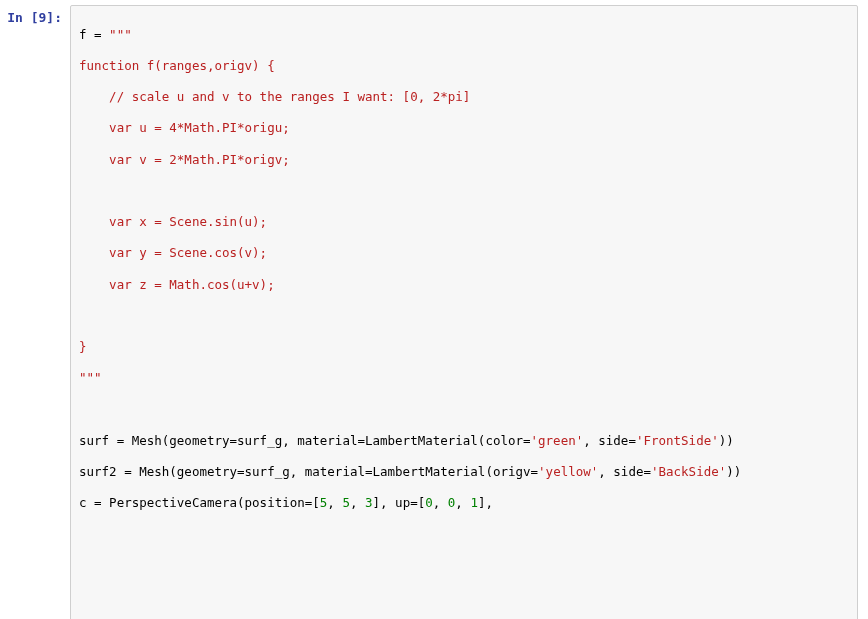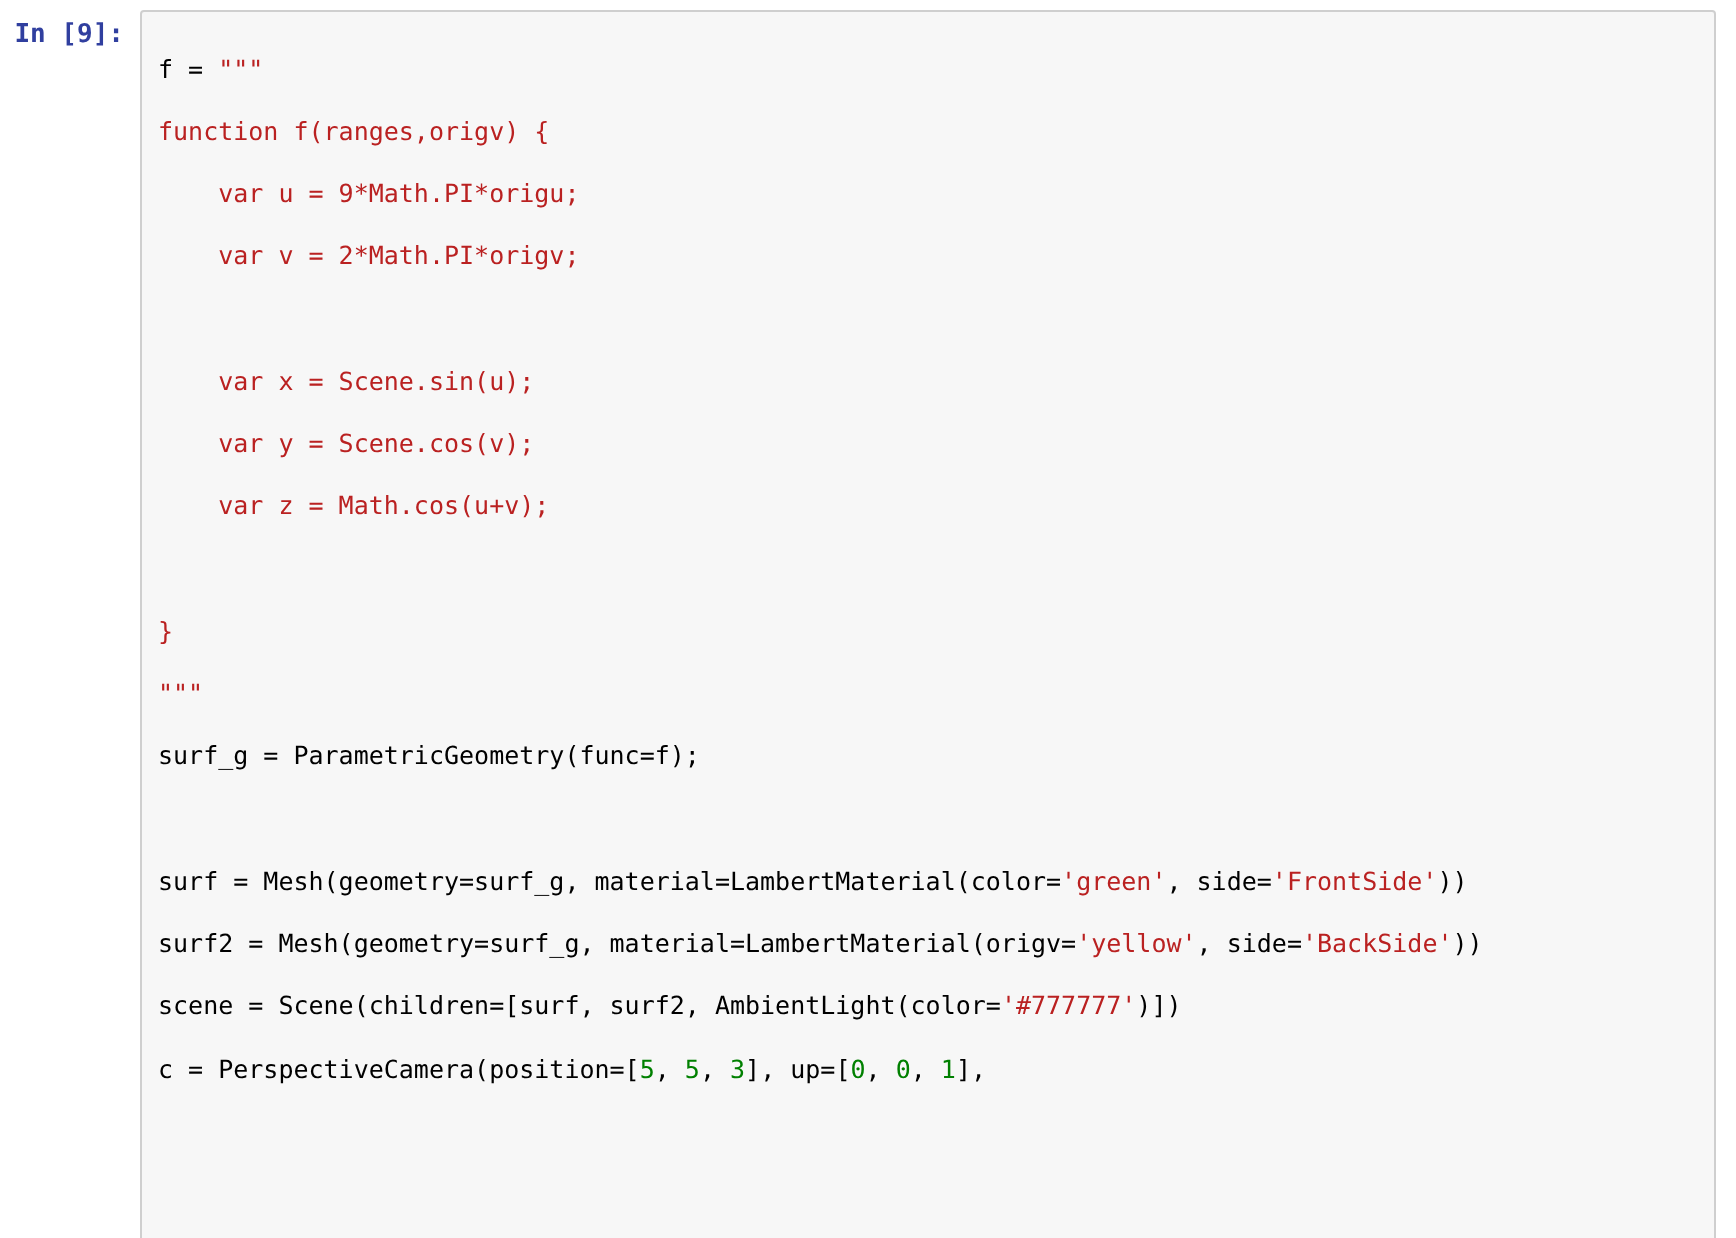--- a/index.html
+++ b/index.html
@@ -43,34 +43,33 @@
     .s-num { color: #008000; }
   </style>
 </head>
 <body>
 
 <div class="cell">
   <div class="prompt">In [9]:</div>
   <div class="input-area">
 <span class="code-line"><span>f = </span><span class="s-str">"""</span></span>
 <span class="code-line s-str">function f(ranges,origv) {</span>
-<span class="code-line s-str">    var u = 9*Math.PI*origu;</span>
+<span class="code-line s-str">    // scale u and v to the ranges I want: [0, 2*pi]</span>
+<span class="code-line s-str">    var u = 4*Math.PI*origu;</span>
 <span class="code-line s-str">    var v = 2*Math.PI*origv;</span>
 <span class="code-line s-str"></span>
 <span class="code-line s-str">    var x = Scene.sin(u);</span>
 <span class="code-line s-str">    var y = Scene.cos(v);</span>
 <span class="code-line s-str">    var z = Math.cos(u+v);</span>
 <span class="code-line s-str"></span>
 <span class="code-line s-str">}</span>
 <span class="code-line s-str">"""</span>
-<span class="code-line">surf_g = ParametricGeometry(func=f);</span>
 <span class="code-line"></span>
 <span class="code-line"><span>surf = Mesh(geometry=surf_g, material=LambertMaterial(color=</span><span class="s-str">'green'</span><span>, side=</span><span class="s-str">'FrontSide'</span><span>))</span></span>
 <span class="code-line"><span>surf2 = Mesh(geometry=surf_g, material=LambertMaterial(origv=</span><span class="s-str">'yellow'</span><span>, side=</span><span class="s-str">'BackSide'</span><span>))</span></span>
-<span class="code-line"><span>scene = Scene(children=[surf, surf2, AmbientLight(color=</span><span class="s-str">'#777777'</span><span>)])</span></span>
 <span class="code-line"><span>c = PerspectiveCamera(position=[</span><span class="s-num">5</span><span>, </span><span class="s-num">5</span><span>, </span><span class="s-num">3</span><span>], up=[</span><span class="s-num">0</span><span>, </span><span class="s-num">0</span><span>, </span><span class="s-num">1</span><span>],</span></span>
 
 
 
 
 
   </div>
 </div>
 
 </body></html>

